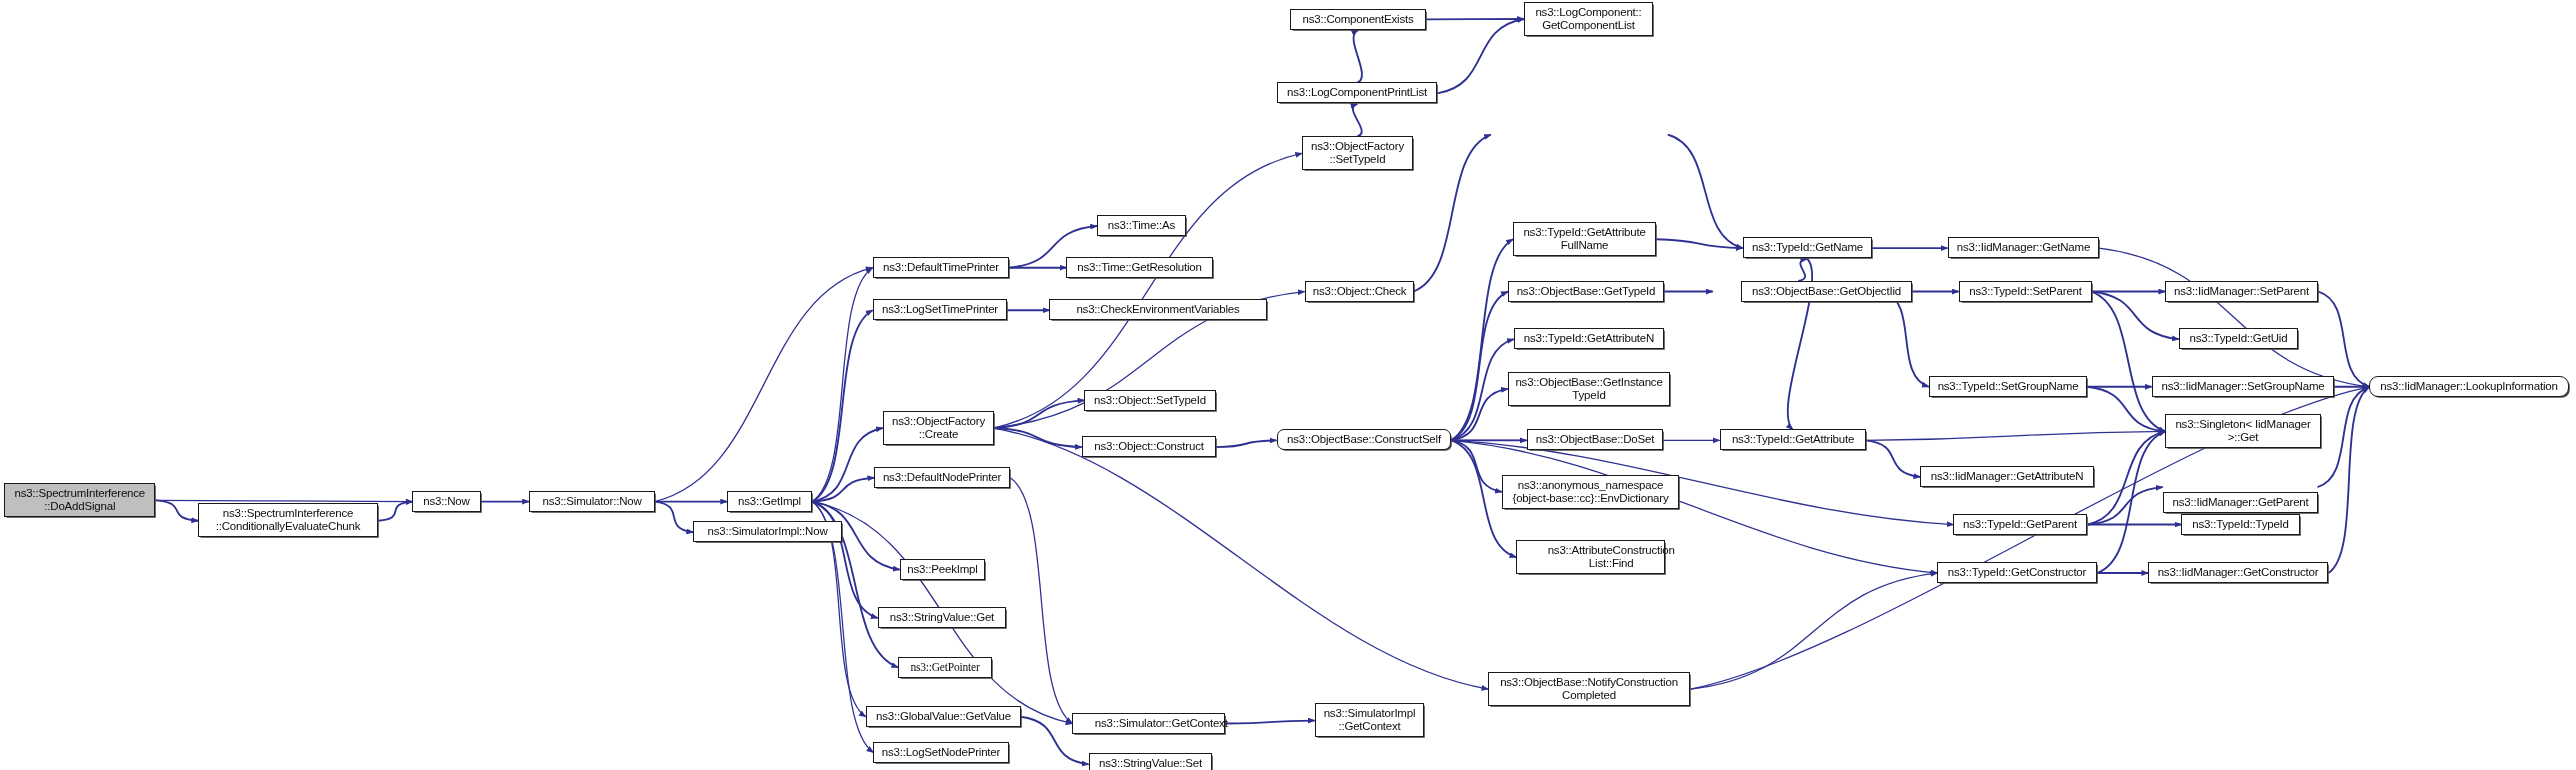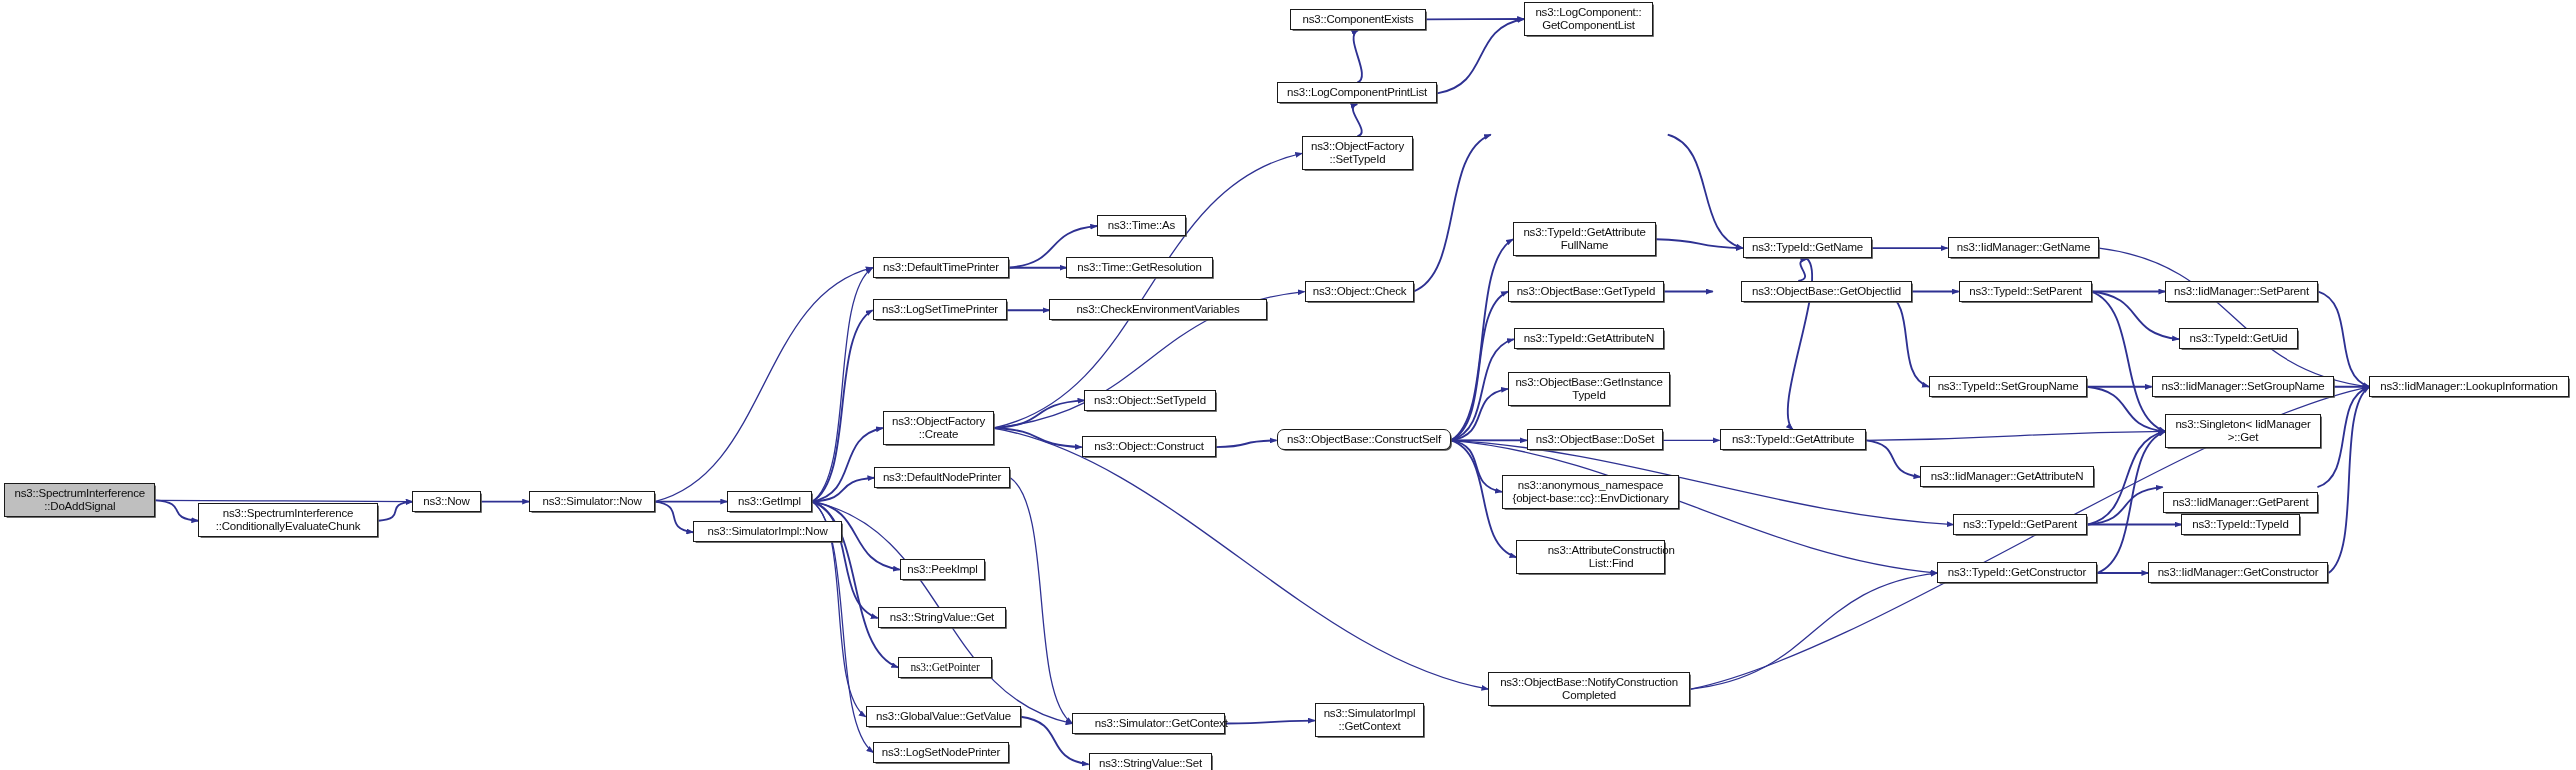--- a/index.html
+++ b/index.html
@@ -197,16 +197,16 @@
       <div class="node" style="left: 1953px; top: 514px; width: 134px; height: 21px;">ns3::TypeId::GetParent</div>
       <div class="node" style="left: 1937px; top: 562px; width: 160px; height: 21px;">ns3::TypeId::GetConstructor</div>
       <div class="node" style="left: 2165px; top: 281px; width: 153px; height: 21px;">ns3::IidManager::SetParent</div>
       <div class="node" style="left: 2179px; top: 328px; width: 119px; height: 21px;">ns3::TypeId::GetUid</div>
       <div class="node" style="left: 2152px; top: 376px; width: 182px; height: 21px;">ns3::IidManager::SetGroupName</div>
       <div class="node" style="left: 2165px; top: 414px; width: 156px; height: 34px;">ns3::Singleton&lt; IidManager
 &gt;::Get</div>
       <div class="node" style="left: 2163px; top: 476px; width: 155px; height: 21px; margin-top: 16px;">ns3::IidManager::GetParent</div>
       <div class="node" style="left: 2181px; top: 514px; width: 119px; height: 21px;">ns3::TypeId::TypeId</div>
       <div class="node" style="left: 2148px; top: 562px; width: 180px; height: 21px;">ns3::IidManager::GetConstructor</div>
-      <div class="node" style="left: 2369px; top: 376px; width: 200px; height: 21px;">ns3::IidManager::LookupInformation</div>
+      <div class="node" style="left: 2369px; top: 376px; width: 200px; height: 21px; border-radius: 9px;">ns3::IidManager::LookupInformation</div>
     </div>
 </div>
 
 
 </body></html>

